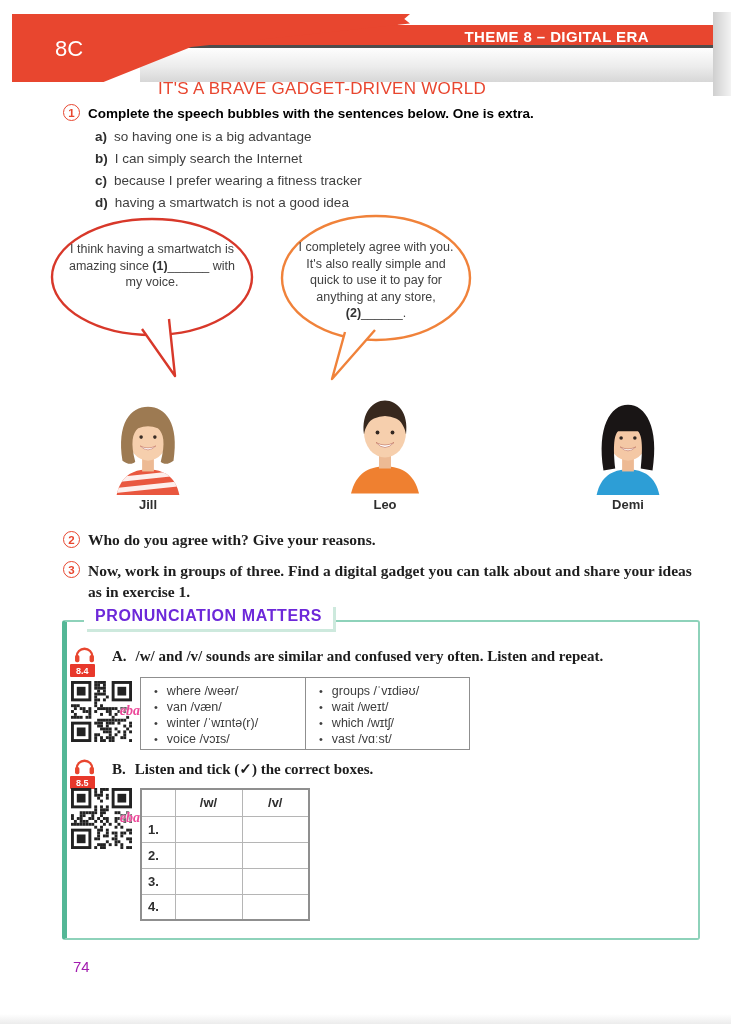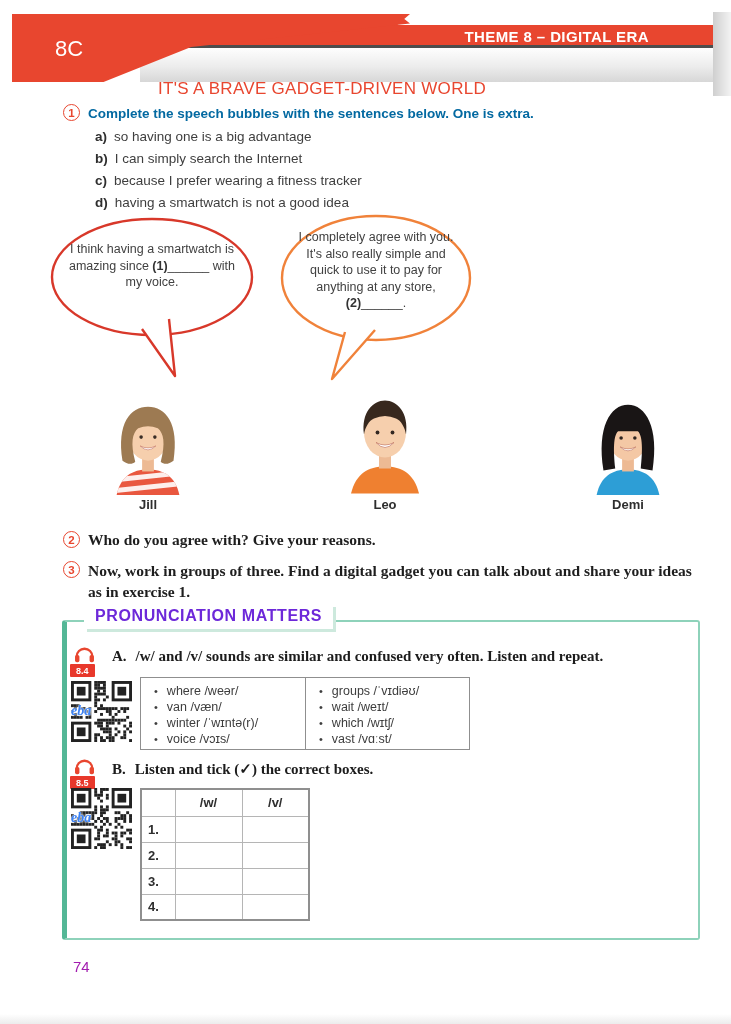--- a/index.html
+++ b/index.html
@@ -22,21 +22,21 @@
   .hdr-code{left:55px;top:36px;color:#fff;font-size:22px;font-weight:300;z-index:4;}
   .hdr-edge{left:713px;top:12px;width:18px;height:84px;
             background:linear-gradient(to right,#cfcfcf,#f3f3f3);}
   .page-bottom{left:0;bottom:0;width:731px;height:10px;
                background:linear-gradient(to bottom,#ffffff,#ececec);}
 
   
   .ex-num{width:17px;height:17px;border:1.6px solid #e8462f;border-radius:50%;
           color:#e8462f;font-weight:bold;font-size:11.5px;display:flex;
           align-items:center;justify-content:center;background:#fff;box-sizing:border-box;}
-  .ex1-instr{left:88px;top:106px;font-size:13.5px;font-weight:bold;color:#0369a1;}
+  .ex1-instr{left:88px;top:106px;font-size:13.5px;font-weight:bold;color:#000000;}
   .opt{left:95px;font-size:13.5px;color:#3e3e3e;}
   .opt b{margin-right:7px;color:#2f2f2f;}
   .serif-instr{font-family:"Liberation Serif",serif;font-weight:bold;font-size:15.5px;color:#1e1e1e;}
 
   
   .bubble{position:absolute;}
   .bubble svg{position:absolute;left:0;top:0;}
   .bubble-text{position:absolute;text-align:center;font-size:12.5px;line-height:16.5px;color:#414141;}
   .bubble-text b{color:#333;}
 
@@ -57,23 +57,23 @@
 
   .word-table{left:140px;top:677px;width:330px;height:73px;border:1.5px solid #8f8f8f;
               display:flex;box-sizing:border-box;background:#fff;}
   .word-col{width:50%;padding:5px 0 0 13px;box-sizing:border-box;}
   .word-col + .word-col{border-left:1.5px solid #8f8f8f;}
   .word-col ul{margin:0;padding:0;list-style:none;}
   .word-col li{font-size:12.5px;line-height:16px;color:#3d3d3d;}
   .word-col li::before{content:"•";margin-right:9px;font-size:11px;color:#3d3d3d;}
 
   .qr{position:absolute;width:61px;height:61px;}
-  .qr .eba{position:absolute;left:0;top:22px;width:61px;text-align:left;
+  .qr .eba{position:absolute;left:8px;top:22px;width:61px;text-align:right;
            font-family:"Liberation Serif",serif;font-style:italic;font-weight:bold;
-           font-size:14px;color:#3b82f6;text-shadow:0 0 2px #fff,0 0 2px #fff;}
+           font-size:14px;color:#ec4899;text-shadow:0 0 2px #fff,0 0 2px #fff;}
 
   table.tick-table{left:140px;top:788px;border-collapse:collapse;background:#fff;
                    position:absolute;font-family:"Liberation Sans",sans-serif;}
   table.tick-table th,table.tick-table td{border:1px solid #b5b5b5;box-sizing:border-box;}
   table.tick-table{border:2px solid #8f8f8f;}
   table.tick-table th{width:67px;height:27px;font-size:13px;font-weight:bold;color:#2e2e2e;}
   table.tick-table th.blank{width:34px;}
   table.tick-table td{height:26px;}
   table.tick-table td.rownum{font-size:13px;font-weight:bold;color:#2e2e2e;padding-left:6px;}
 
@@ -116,21 +116,21 @@
       <path d="M 97,116 L 130,163 L 124,106" fill="#fff" stroke-width="2.4" stroke-linejoin="round" stroke="#d8382a"></path>
     </svg>
     <div class="bubble-text" style="left:22px;top:28px;width:170px;">I think having a smartwatch is amazing since <b>(1)</b>______ with my voice.</div>
   </div>
 
   <div class="bubble" style="left:276px;top:210px;width:200px;height:174px;">
     <svg width="200" height="174" viewBox="0 0 200 174">
       <ellipse cx="100" cy="68" rx="94" ry="62" fill="#fff" stroke-width="2.4" stroke="#f0823a"></ellipse>
       <path d="M 99,120 L 56,169 L 69,122" fill="#fff" stroke-width="2.4" stroke-linejoin="round" stroke="#f0823a"></path>
     </svg>
-    <div class="bubble-text" style="left:15px;top:19px;width:170px;">I completely agree with you. It's also really simple and quick to use it to pay for anything at any store, <b>(2)</b>______.</div>
+    <div class="bubble-text" style="left:15px;top:29px;width:170px;">I completely agree with you. It's also really simple and quick to use it to pay for anything at any store, <b>(2)</b>______.</div>
   </div>
 
 
   <div class="abs" style="left:98px;top:392px;">
     <svg width="100" height="103" viewBox="0 0 100 105">
       <clipPath id="torso-jill">
           <path d="M18 105 C22 86 34 79 50 79 C66 79 78 86 82 105 Z"></path>
         </clipPath>
       <path d="M18 105 C22 86 34 79 50 79 C66 79 78 86 82 105 Z" fill="#e9573f"></path>
       <g clip-path="url(#torso-jill)">

